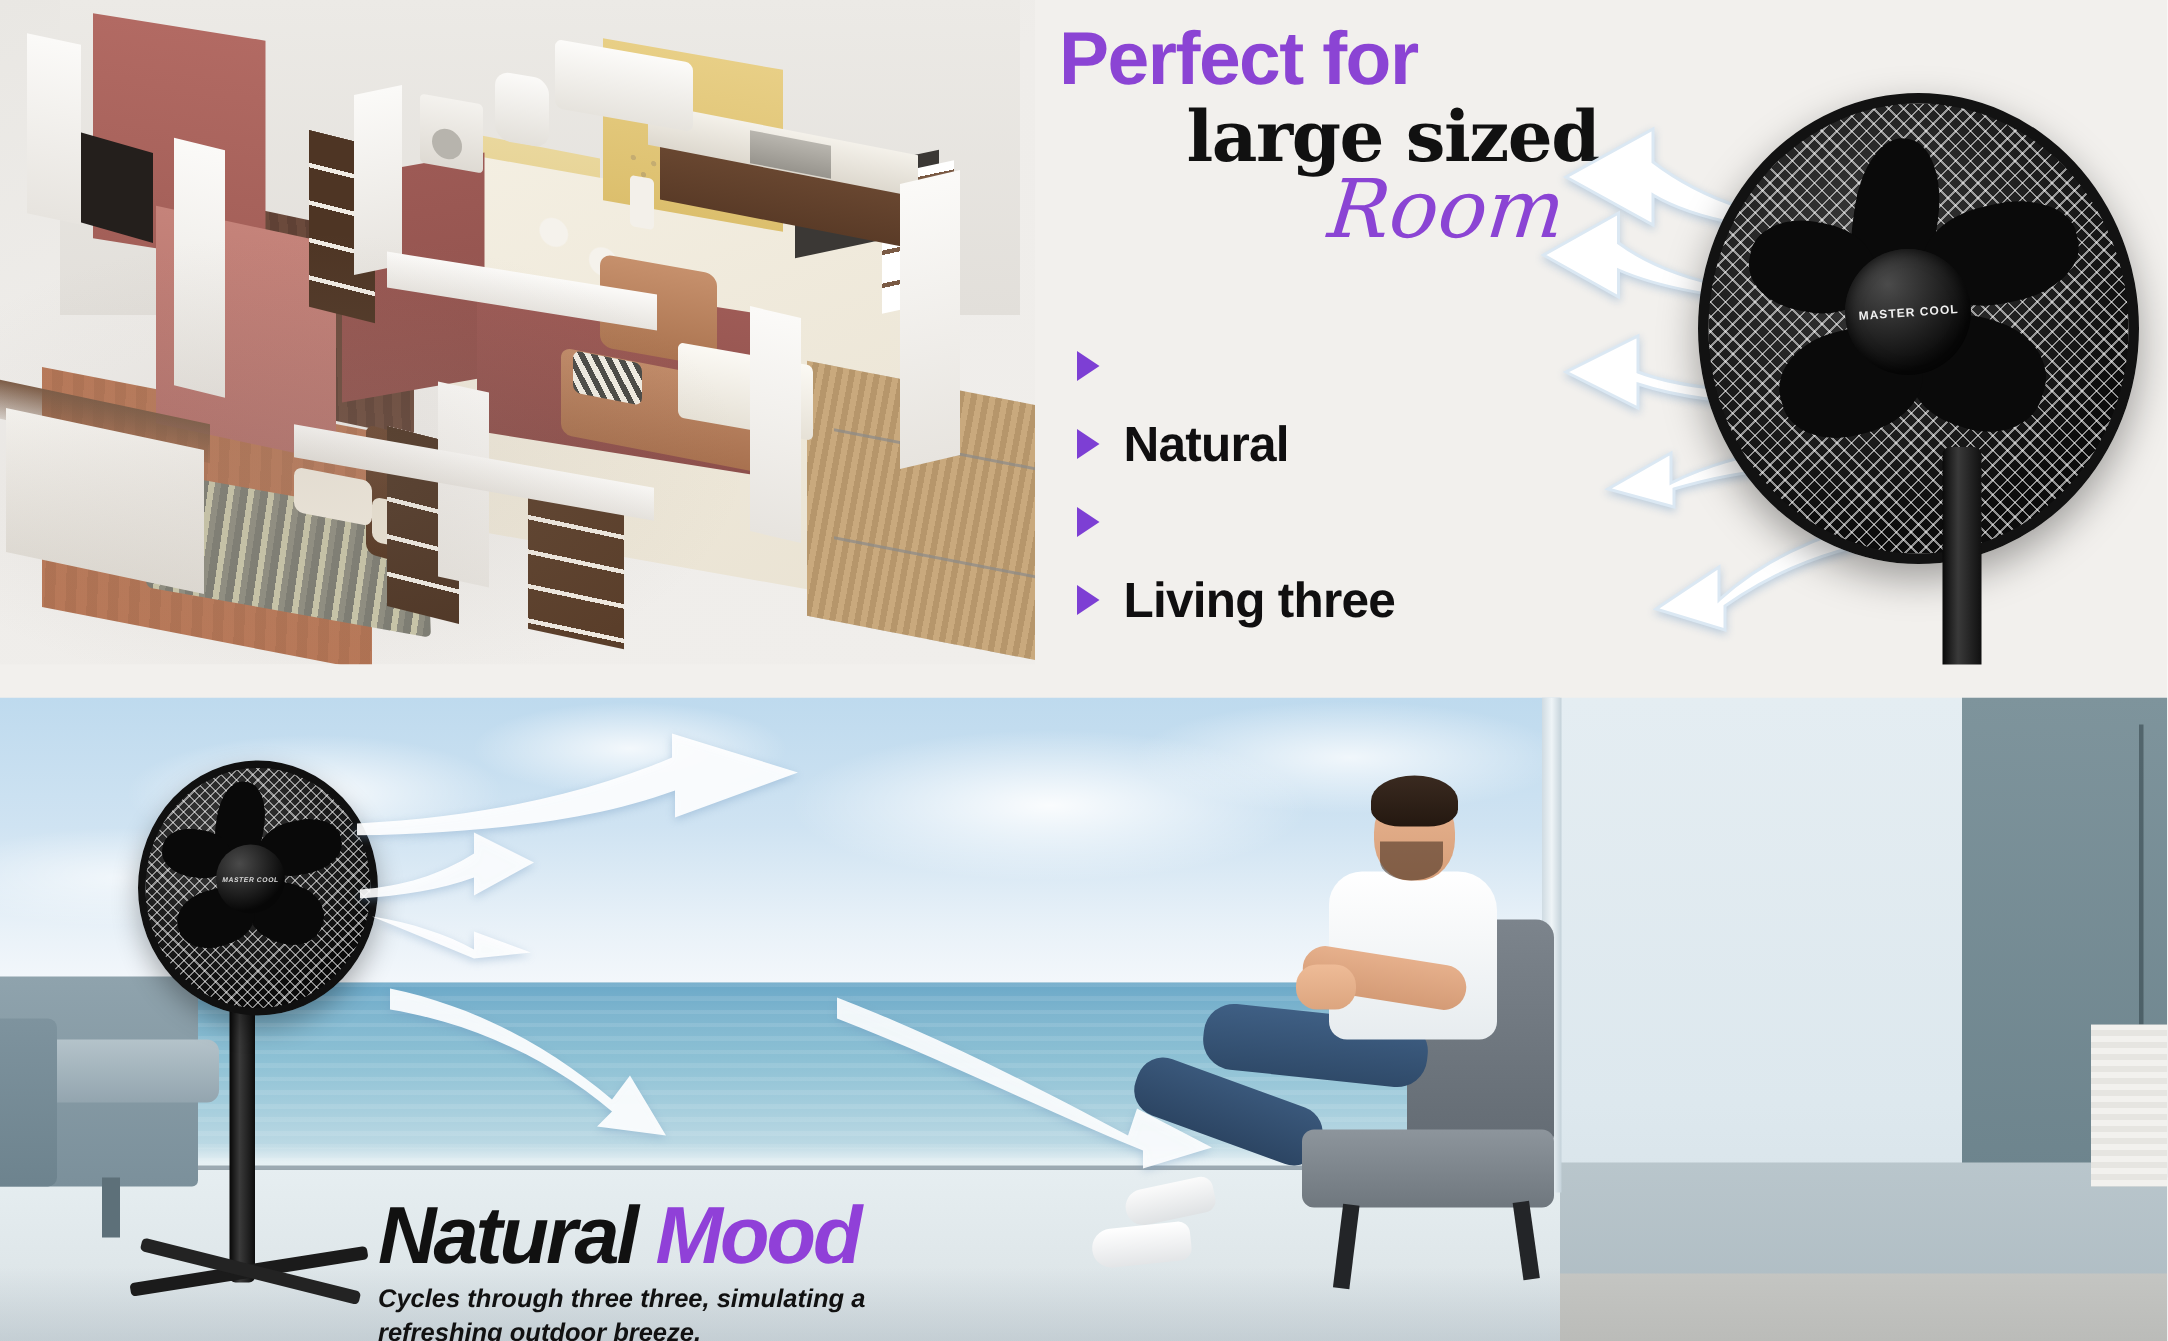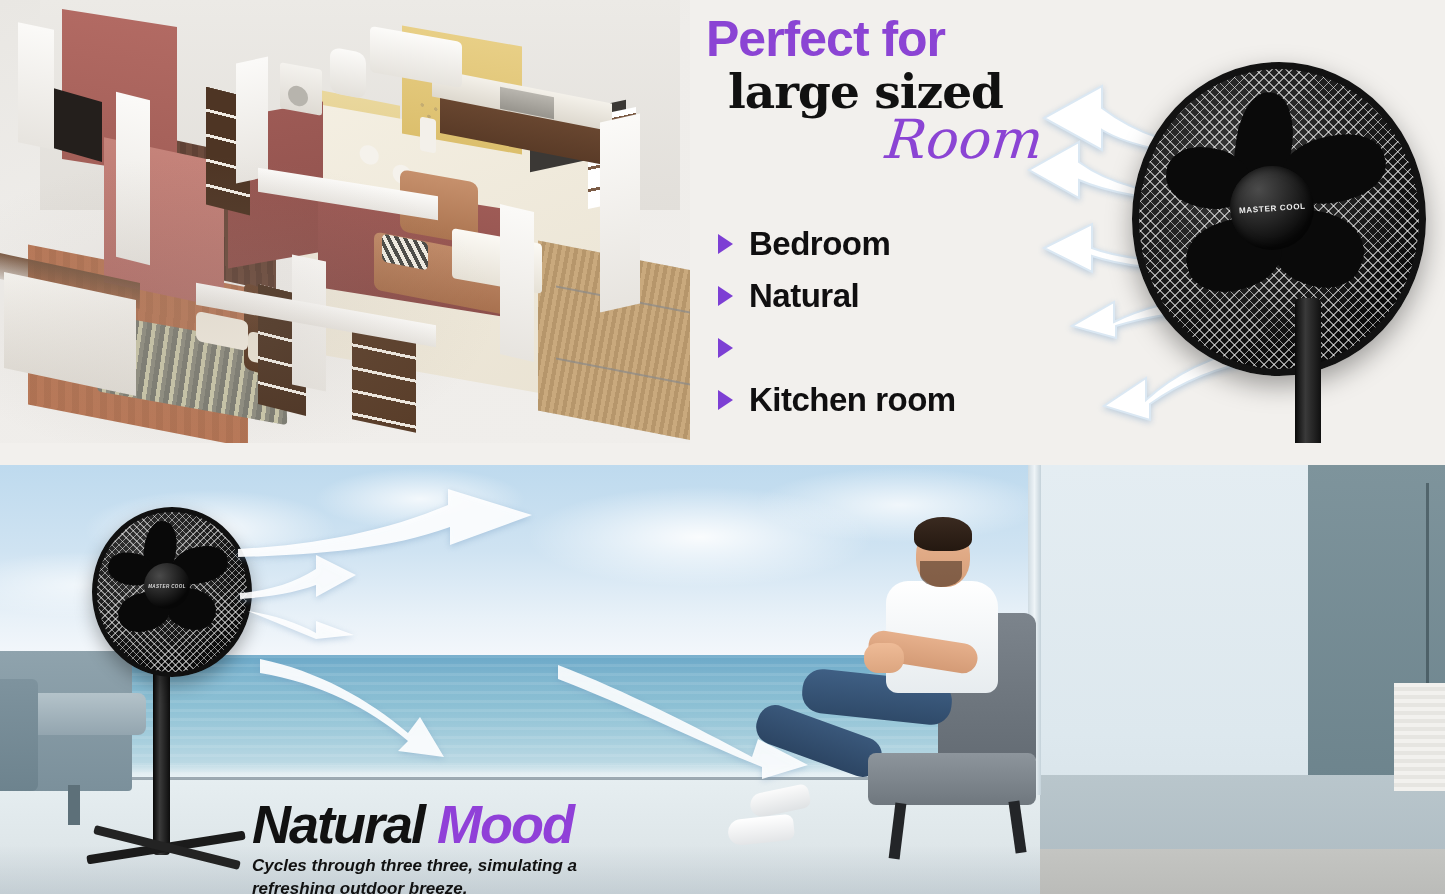--- a/index.html
+++ b/index.html
@@ -81,21 +81,21 @@
   .fp-door2{left:258px;top:290px;width:48px;height:120px;background:
       repeating-linear-gradient(180deg,#4e3524 0 22px,#f1ece4 22px 25px);transform:skewY(14deg);}
   .fp-door3{left:352px;top:330px;width:64px;height:96px;background:
       repeating-linear-gradient(180deg,#5a3e2a 0 20px,#efe9e0 20px 23px);transform:skewY(12deg);}
   .fp-tvwall{left:46px;top:94px;width:56px;height:60px;background:#241f1c;transform:skewY(16deg);}
 
   
   .headline{position:absolute;left:706px;top:14px;width:360px;}
   .h-perfect{font-size:50px;font-weight:bold;color:#8b44d4;letter-spacing:-1px;line-height:1;}
   .h-large{font-family:"DejaVu Serif",serif;font-size:47px;font-weight:bold;color:#111;
-    line-height:1;margin-top:4px;margin-left:22px;letter-spacing:-1px;}
+    line-height:1;margin-top:4px;margin-left:22px;letter-spacing:-1px;text-align:right;}
   .h-room{font-family:"DejaVu Serif",serif;font-style:italic;font-size:54px;color:#8b44d4;
     line-height:1;margin-top:-2px;margin-left:180px;transform:skewX(-6deg);display:inline-block;}
 
   
   .bullets{position:absolute;left:718px;top:218px;}
   .bullet{display:flex;align-items:center;height:52px;}
   .bullet .tri{width:0;height:0;border-left:15px solid #7d3fd4;border-top:10px solid transparent;
     border-bottom:10px solid transparent;margin-right:16px;flex:none;}
   .bullet .lbl{font-size:33px;font-weight:bold;color:#100f10;letter-spacing:-.5px;}
 
@@ -298,32 +298,31 @@
 
     <div class="headline">
       <div class="h-perfect">Perfect for</div>
       <div class="h-large">large sized</div>
       <div class="h-room">Room</div>
     </div>
 
     <div class="bullets">
       <div class="bullet">
         <span class="tri"></span>
-        <span class="lbl">Bedroom</span>
       </div>
       <div class="bullet">
         <span class="tri"></span>
         <span class="lbl">Natural</span>
       </div>
       <div class="bullet">
         <span class="tri"></span>
       </div>
       <div class="bullet">
         <span class="tri"></span>
-        <span class="lbl">Kitchen room</span>
+        <span class="lbl">Living three</span>
       </div>
     </div>
 
     <svg class="arrow-top at1" width="190" height="84" viewBox="0 0 190 84">
       <path d="M188 72 C140 70, 96 56, 62 30 L62 8 L4 40 L62 72 L62 52 C92 70, 140 76, 188 80 Z" fill="#ffffff" stroke="#dbe8f3" stroke-width="2"></path>
     </svg>
     <svg class="arrow-top at2" width="180" height="66" viewBox="0 0 180 66">
       <path d="M178 58 C130 58, 84 46, 54 24 L54 4 L4 32 L54 60 L54 42 C86 56, 130 62, 178 64 Z" fill="#ffffff" stroke="#dbe8f3" stroke-width="2"></path>
     </svg>
     <svg class="arrow-top at3" width="170" height="58" viewBox="0 0 170 58">

